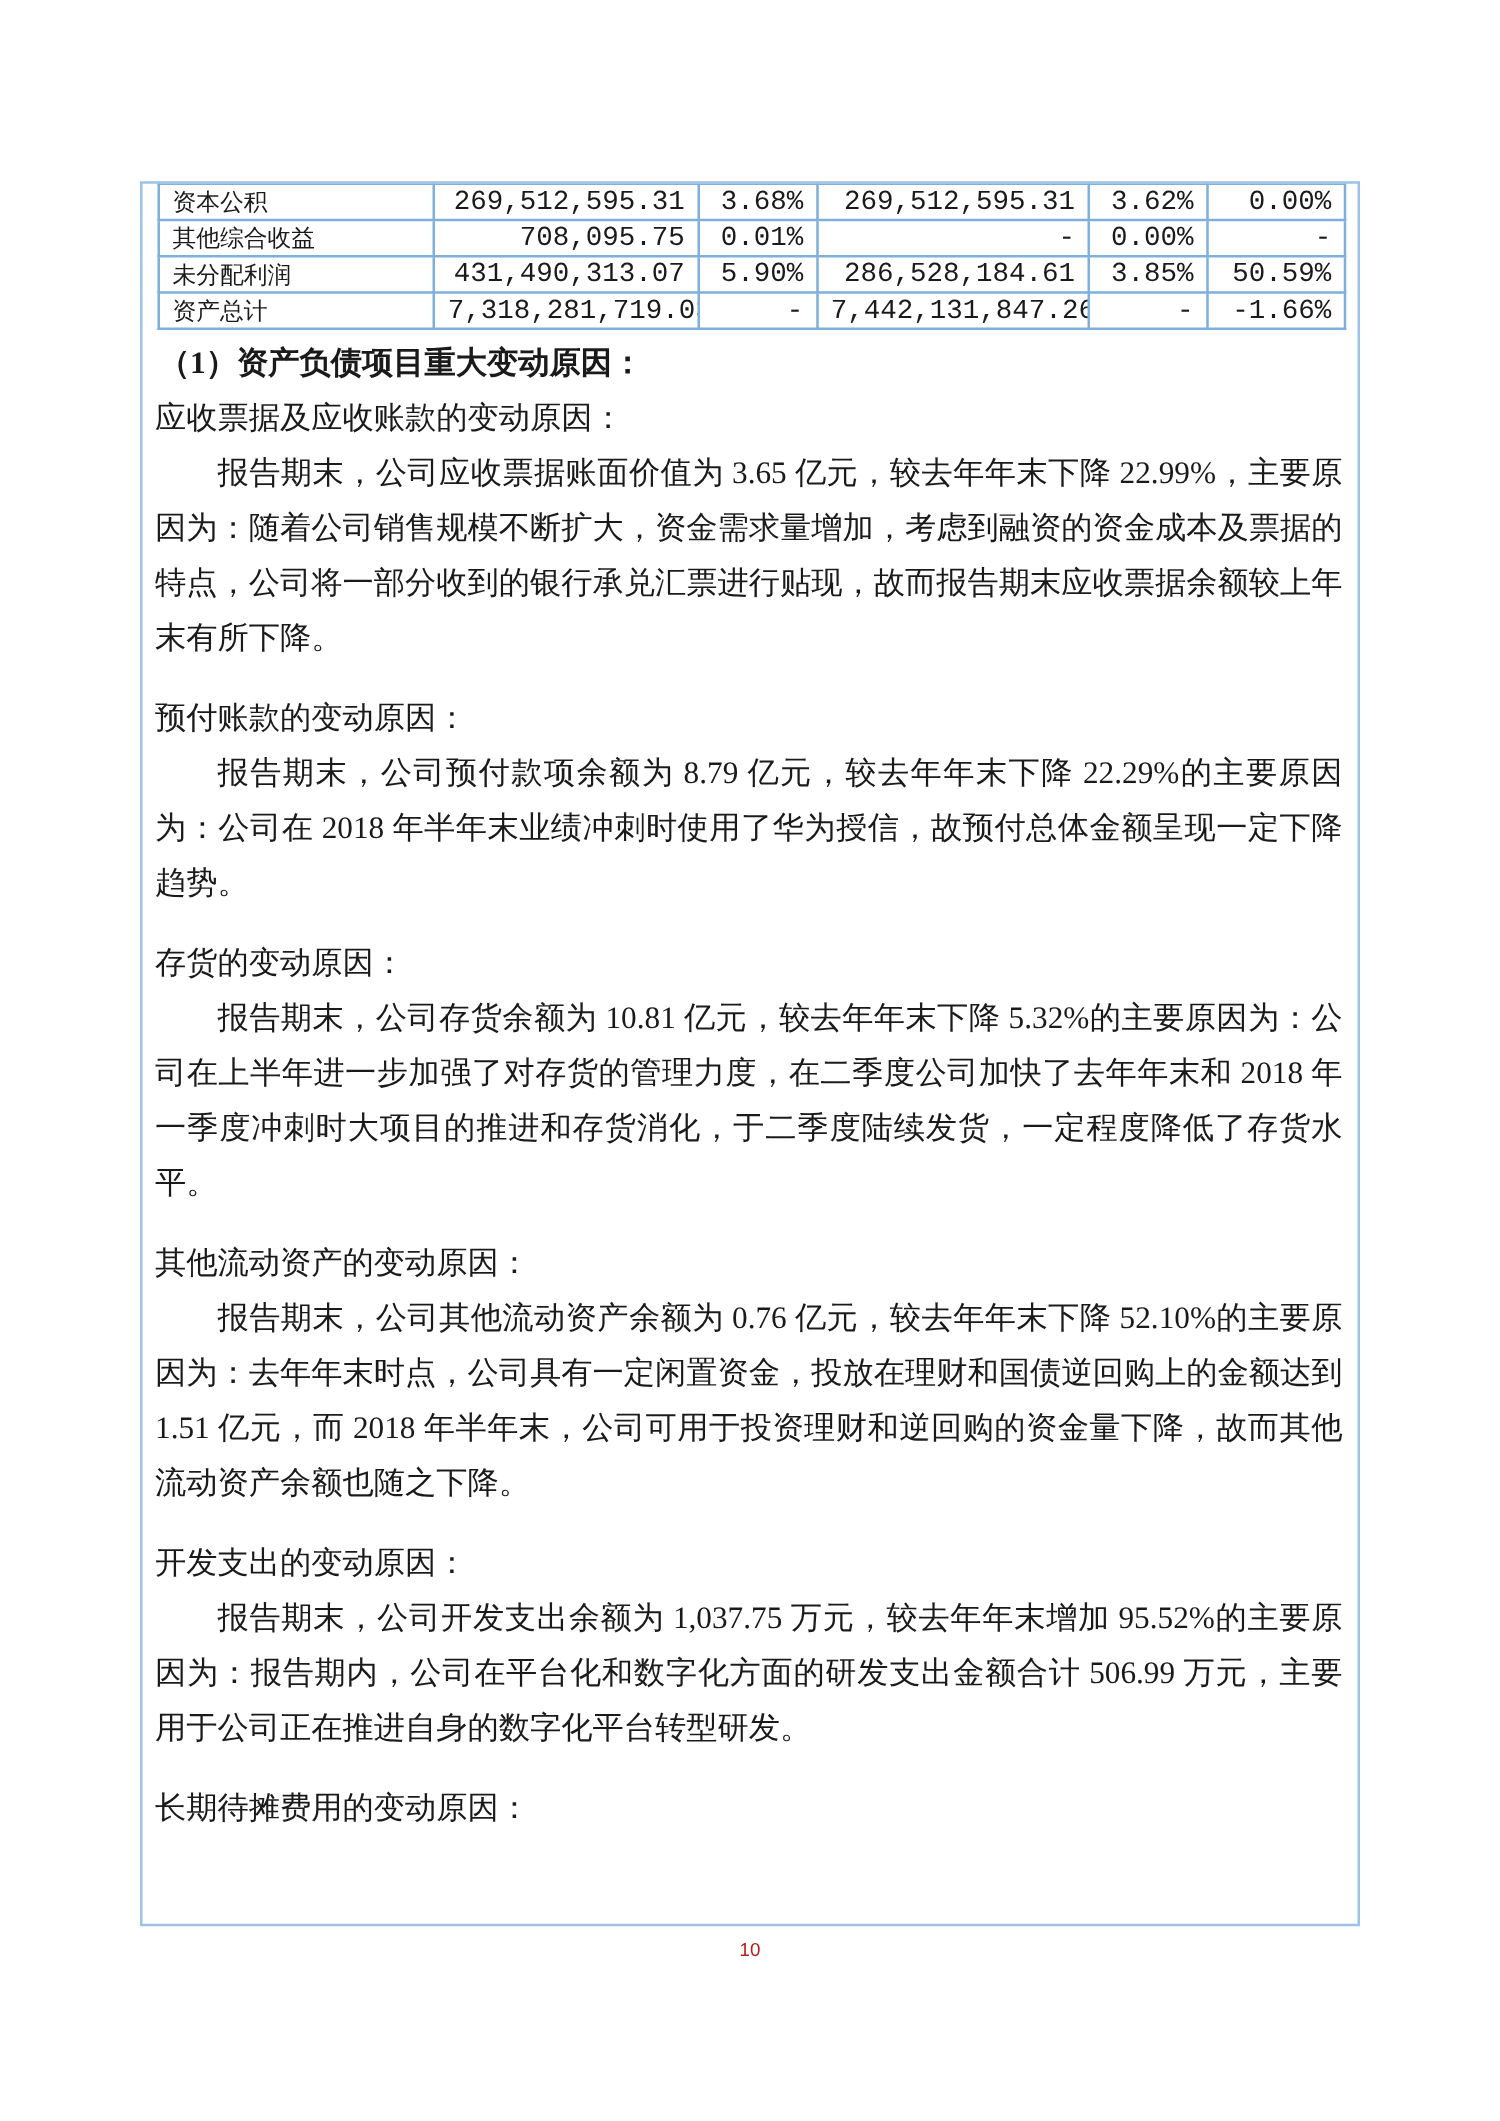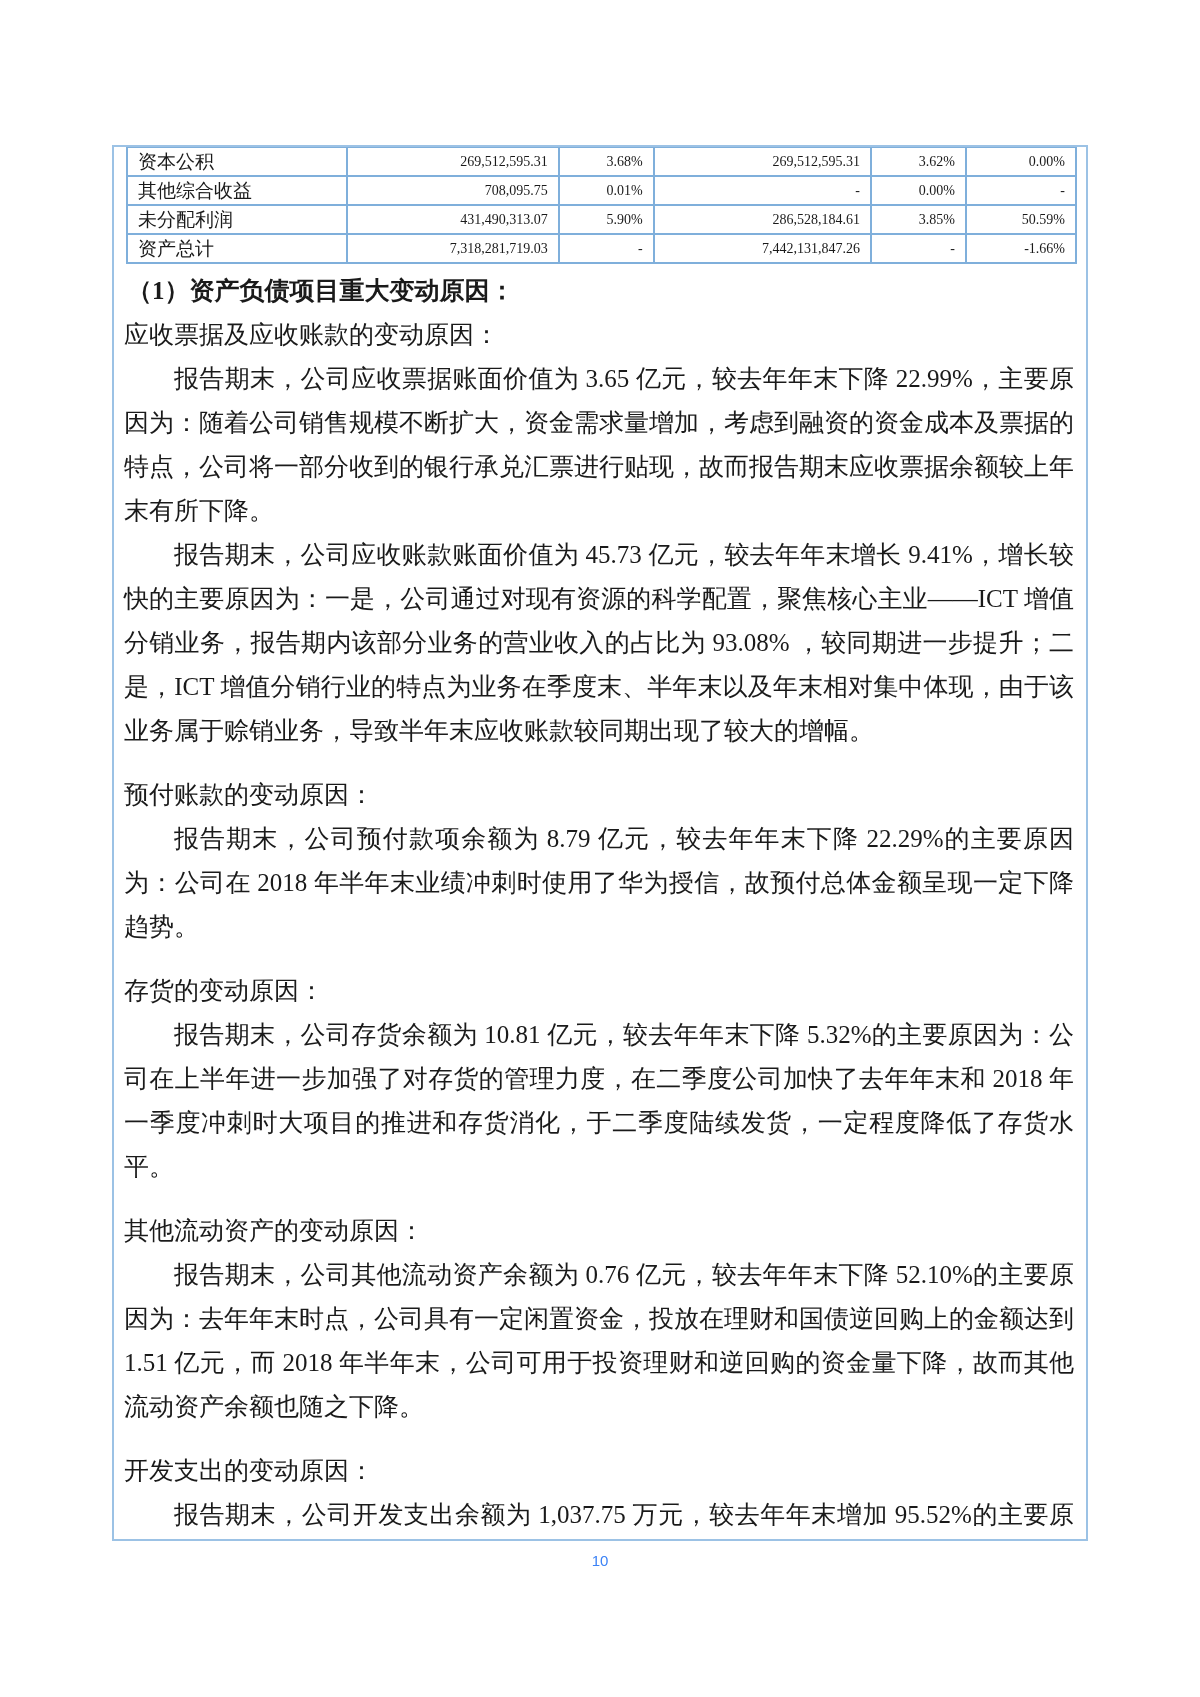--- a/index.html
+++ b/index.html
@@ -40,22 +40,22 @@
     white-space:nowrap;
     overflow:hidden;
     vertical-align:middle;
   }
   td.c-label{
     text-align:left;
     font-family:"Liberation Serif","DejaVu Serif",serif;
   }
   td.c-num{
     text-align:right;
-    font-family:Liberation Serif, serif;
-    font-size:14px;
+    font-family:Liberation Mono, monospace;
+    font-size:22px;
   }
   .col-label{width:23.2%;}
   .col-amt1{width:22.3%;}
   .col-pct1{width:10.0%;}
   .col-amt2{width:22.9%;}
   .col-pct2{width:10.0%;}
   .col-chg{width:11.6%;}
   .text-area{
     padding:0 12px 0 10px;
     font-size:25px;
@@ -79,21 +79,21 @@
     text-justify:inter-ideograph;
     text-indent:2em;
   }
   .page-number{
     position:absolute;
     left:0; top:1552px;
     width:100%;
     text-align:center;
     font-size:15px;
     font-family:"Liberation Sans","DejaVu Sans",sans-serif;
-    color:#3b82f6;
+    color:#b91c1c;
   }
 </style>
 </head>
 <body>
 
 <div class="page">
 
   <div class="content-box">
 
     <table class="fin">
@@ -141,21 +141,20 @@
         </tbody>
     </table>
 
     <div class="text-area">
 
       <div class="heading">（1）资产负债项目重大变动原因：</div>
 
       <div>
         <div class="sec-title first">应收票据及应收账款的变动原因：</div>
         <p class="para">报告期末，公司应收票据账面价值为 3.65 亿元，较去年年末下降 22.99%，主要原因为：随着公司销售规模不断扩大，资金需求量增加，考虑到融资的资金成本及票据的特点，公司将一部分收到的银行承兑汇票进行贴现，故而报告期末应收票据余额较上年末有所下降。</p>
-        <p class="para">报告期末，公司应收账款账面价值为 45.73 亿元，较去年年末增长 9.41%，增长较快的主要原因为：一是，公司通过对现有资源的科学配置，聚焦核心主业——ICT 增值分销业务，报告期内该部分业务的营业收入的占比为 93.08% ，较同期进一步提升；二是，ICT 增值分销行业的特点为业务在季度末、半年末以及年末相对集中体现，由于该业务属于赊销业务，导致半年末应收账款较同期出现了较大的增幅。</p>
       </div>
 
       <div>
         <div class="sec-title">预付账款的变动原因：</div>
         <p class="para">报告期末，公司预付款项余额为 8.79 亿元，较去年年末下降 22.29%的主要原因为：公司在 2018 年半年末业绩冲刺时使用了华为授信，故预付总体金额呈现一定下降趋势。</p>
       </div>
 
       <div>
         <div class="sec-title">存货的变动原因：</div>
         <p class="para">报告期末，公司存货余额为 10.81 亿元，较去年年末下降 5.32%的主要原因为：公司在上半年进一步加强了对存货的管理力度，在二季度公司加快了去年年末和 2018 年一季度冲刺时大项目的推进和存货消化，于二季度陆续发货，一定程度降低了存货水平。</p>

